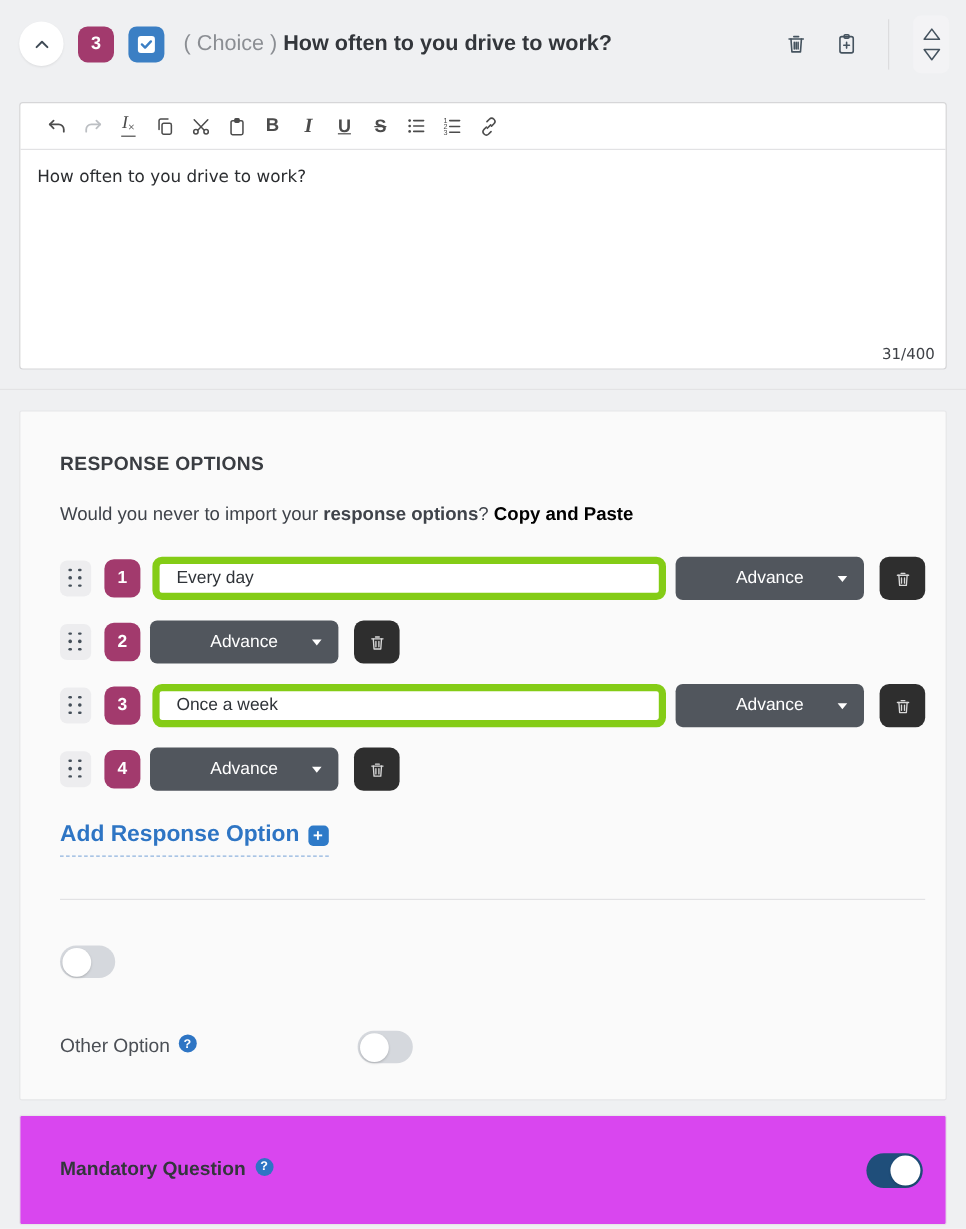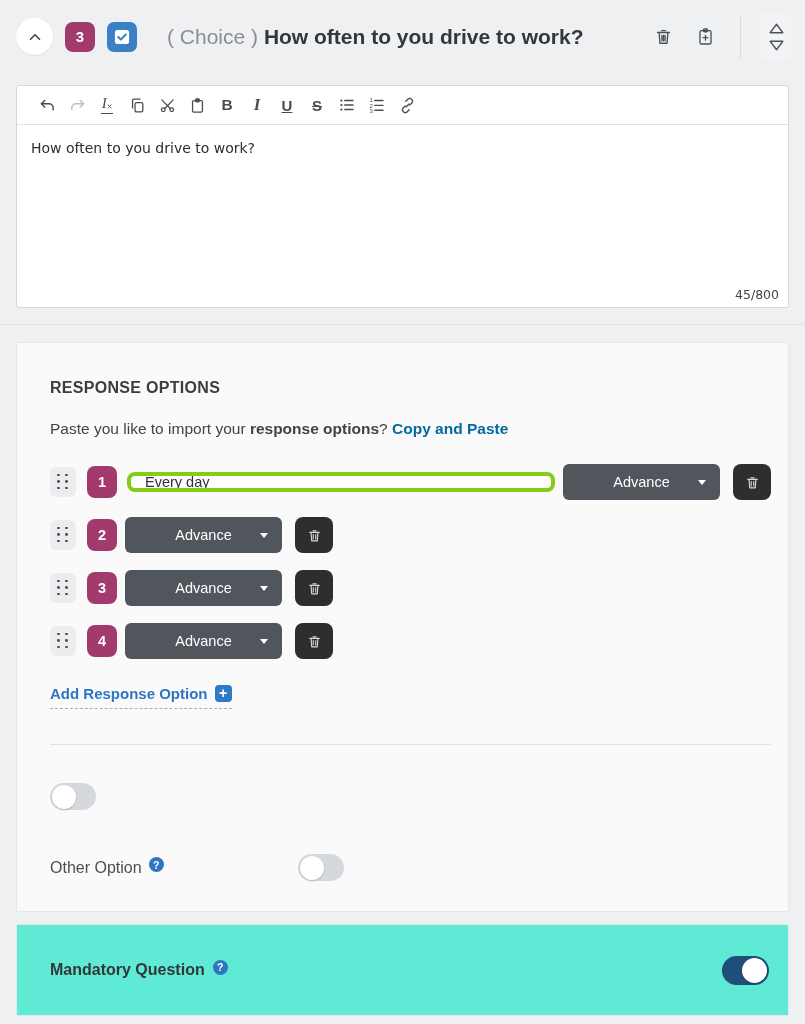--- a/index.html
+++ b/index.html
@@ -24,21 +24,21 @@
   }
   .num-badge {
     width:30px; height:30px; border-radius:8px; background:#a23a6d;
     color:#fff; font-weight:700; font-size:15px;
     display:flex; align-items:center; justify-content:center; flex:0 0 auto;
   }
   .type-badge {
     width:30px; height:30px; border-radius:7px; background:#3b7fc4;
     display:flex; align-items:center; justify-content:center; flex:0 0 auto;
   }
-  .q-title { font-size:21px; margin-left:18px; white-space:nowrap; overflow:hidden; }
+  .q-title { font-size:18px; margin-left:4px; white-space:nowrap; overflow:hidden; }
   .q-type { color:#8b8e93; font-weight:400; }
   .q-title b { color:#33363b; font-weight:700; }
   .hdr-spacer { flex:1; }
   .hdr-icon-btn {
     width:30px; height:30px; display:flex; align-items:center; justify-content:center;
     color:#45535f; cursor:pointer; flex:0 0 auto;
   }
   .hdr-divider { width:1px; height:42px; background:#dcdcde; margin:0 8px; flex:0 0 auto; }
   .reorder-box {
     width:30px; height:48px; border-radius:6px; background:#f3f3f5;
@@ -83,36 +83,36 @@
 
   
   .panel {
     margin:17px 16px 0 16px; background:#fafafa;
     border:1px solid #e6e6e8; border-radius:2px;
   }
   .ro-inner { padding:36px 17px 30px 17px; }
   .ro-title { font-size:16px; font-weight:700; letter-spacing:.3px; color:#3a3d42; margin-left:16px; }
   .ro-import { margin:23px 0 26px 16px; font-size:15.5px; color:#3f434a; }
   .ro-import b { font-weight:700; }
-  .ro-import a { color:#0369a1; font-weight:700; text-decoration:none; cursor:pointer; }
+  .ro-import a { color:#000000; font-weight:700; text-decoration:none; cursor:pointer; }
 
   .opt-row { display:flex; align-items:center; margin:0 0 17px 16px; }
   .drag-handle {
     width:26px; height:30px; border-radius:6px; background:#ededef;
     display:flex; align-items:center; justify-content:center; cursor:grab; flex:0 0 auto;
   }
   .dots { display:grid; grid-template-columns:repeat(2,4px); grid-auto-rows:4px; gap:2.5px 3.5px; }
   .dots i { width:2.8px; height:2.8px; border-radius:50%; background:#46505a; display:block; }
   .opt-num {
     width:30px; height:32px; border-radius:8px; background:#a23a6d; color:#fff;
     font-weight:700; font-size:14.5px; display:flex; align-items:center; justify-content:center;
     margin-left:11px; flex:0 0 auto;
   }
   .opt-input {
-    flex:1; height:20px; margin-left:10px; border:4px solid #84cc16; border-radius:8px;
+    flex:1; height:36px; margin-left:10px; border:6px solid #84cc16; border-radius:8px;
     background:#fff; padding:0 14px; font-family:"Liberation Sans", sans-serif;
     font-size:14.5px; color:#2f3338; outline:none;
   }
   .advance-btn {
     width:157px; height:36px; margin-left:8px; border-radius:6px; background:#51565d;
     color:#fff; display:flex; align-items:center; justify-content:center;
     position:relative; font-size:14.5px; cursor:pointer; flex:0 0 auto;
   }
   .advance-btn .caret {
     position:absolute; right:14px; top:50%; margin-top:-2px;
@@ -122,21 +122,21 @@
   .row-trash {
     width:38px; height:36px; margin-left:13px; border-radius:8px; background:#2e2e2e;
     color:#d9d9d9; display:flex; align-items:center; justify-content:center;
     cursor:pointer; flex:0 0 auto;
   }
 
   .add-option {
     display:inline-flex; align-items:center; gap:7px; margin:9px 0 0 16px;
     padding-bottom:6px; border-bottom:1px dashed #8fb3de; cursor:pointer;
   }
-  .add-option .lbl { color:#2e75c4; font-size:15px; font-weight:700; }
+  .add-option .lbl { color:#2e75c4; font-size:19px; font-weight:700; }
   .plus-sq {
     width:17px; height:17px; border-radius:4px; background:#2e7ac8; color:#fff;
     font-size:14px; font-weight:700; line-height:16px; text-align:center;
   }
   .ro-hr { border:none; border-top:1px solid #e2e2e4; margin:35px 0 0 16px; }
 
   .toggle-row { display:flex; align-items:center; margin:38px 0 0 16px; }
   .toggle-row.second { margin-top:44px;text-align:center; }
   .toggle-label { font-size:16px; color:#4b4f55; width:248px; display:flex; align-items:center; gap:7px; }
   .help-dot {
@@ -150,21 +150,21 @@
   }
   .toggle .knob {
     position:absolute; top:1.5px; left:2px; width:24px; height:24px; border-radius:50%;
     background:#fff; box-shadow:0 1px 2px rgba(0,0,0,.18); transition:left .15s;
   }
   .toggle.on { background:#1f4e7a; }
   .toggle.on .knob { left:20px; }
 
   
   .mand-panel {
-    margin:12px 16px 0 16px; background:#5eead4; border:1px solid #e6e6e8; border-radius:2px;
+    margin:12px 16px 0 16px; background:#d946ef; border:1px solid #e6e6e8; border-radius:2px;
     height:92px; display:flex; align-items:center; padding:0 19px 0 17px;text-align:right;
   }
   .mand-label { font-size:16px; font-weight:700; color:#33363b; display:flex; align-items:center; gap:8px; margin-left:16px; }
   .mand-spacer { flex:1; }
   .mand-panel .toggle { width:47px; height:29px; border-radius:15px; }
   .mand-panel .toggle .knob { width:25px; height:25px; top:2px; }
   .mand-panel .toggle.on .knob { left:20px; }
 </style>
 </head>
 <body>
@@ -276,31 +276,31 @@
     <div class="tb-btn">
       <svg width="17" height="17" viewBox="0 0 24 24" fill="none" stroke="currentColor" stroke-width="1.9" stroke-linecap="round" stroke-linejoin="round">
         <path d="M10 14 14 10"></path>
         <path d="M9 12.5 6.2 15.3a3.8 3.8 0 0 0 5.4 5.4l2.8-2.8"></path>
         <path d="M15 11.5l2.8-2.8a3.8 3.8 0 0 0-5.4-5.4L9.6 6.1"></path>
       </svg>
     </div>
   </div>
   <div class="editor-body">
     <div class="editor-text">How often to you drive to work?</div>
-    <div class="char-counter">45/800</div>
+    <div class="char-counter">31/400</div>
   </div>
 </div>
 
 <div class="section-rule"></div>
 
 <div class="panel">
   <div class="ro-inner">
     <div class="ro-title">RESPONSE OPTIONS</div>
     <div class="ro-import">
-      <span>Paste you like to import your </span><b>response options</b><span>? </span><a>Copy and Paste</a>
+      <span>Would you never to import your </span><b>response options</b><span>? </span><a>Copy and Paste</a>
     </div>
 
     <div id="options-list">
       <div class="opt-row">
         <div class="drag-handle">
           <span class="dots">
             <i></i>
               <i></i>
               <i></i>
               <i></i>
@@ -355,20 +355,21 @@
           <span class="dots">
             <i></i>
               <i></i>
               <i></i>
               <i></i>
               <i></i>
               <i></i>
           </span>
         </div>
         <div class="opt-num">3</div>
+        <input class="opt-input" type="text" value="Once a week" style="">
         <div class="advance-btn">
           <span class="advance-label">Advance</span>
           <span class="caret"></span>
         </div>
         <div class="row-trash">
           <svg width="15" height="15" viewBox="0 0 24 24" fill="none" stroke="currentColor" stroke-width="1.8" stroke-linecap="round" stroke-linejoin="round">
             <path d="M4.5 7h15"></path>
               <path d="M9.5 4.5h5"></path>
               <path d="M6.5 7l1 13.5h9l1-13.5"></path>
             <path d="M10 10.5v7M14 10.5v7"></path>

